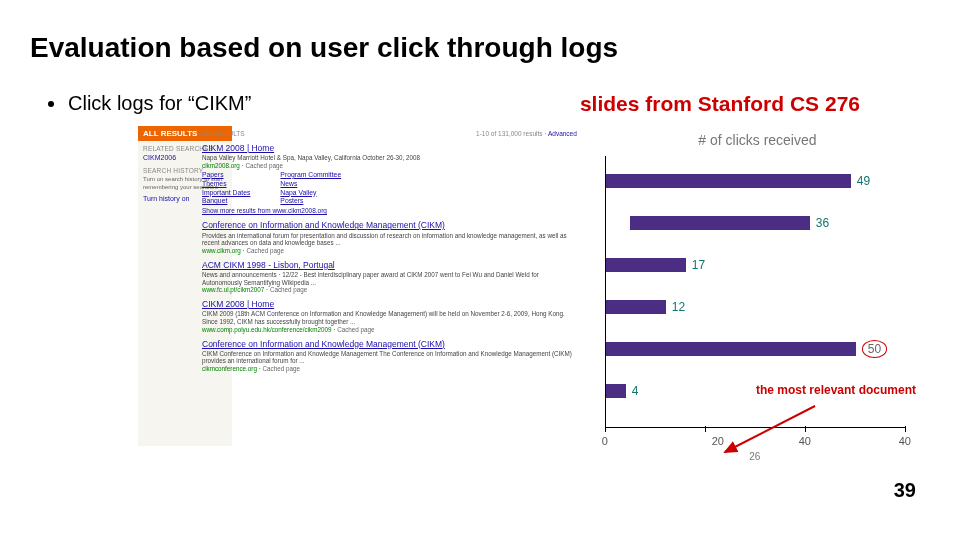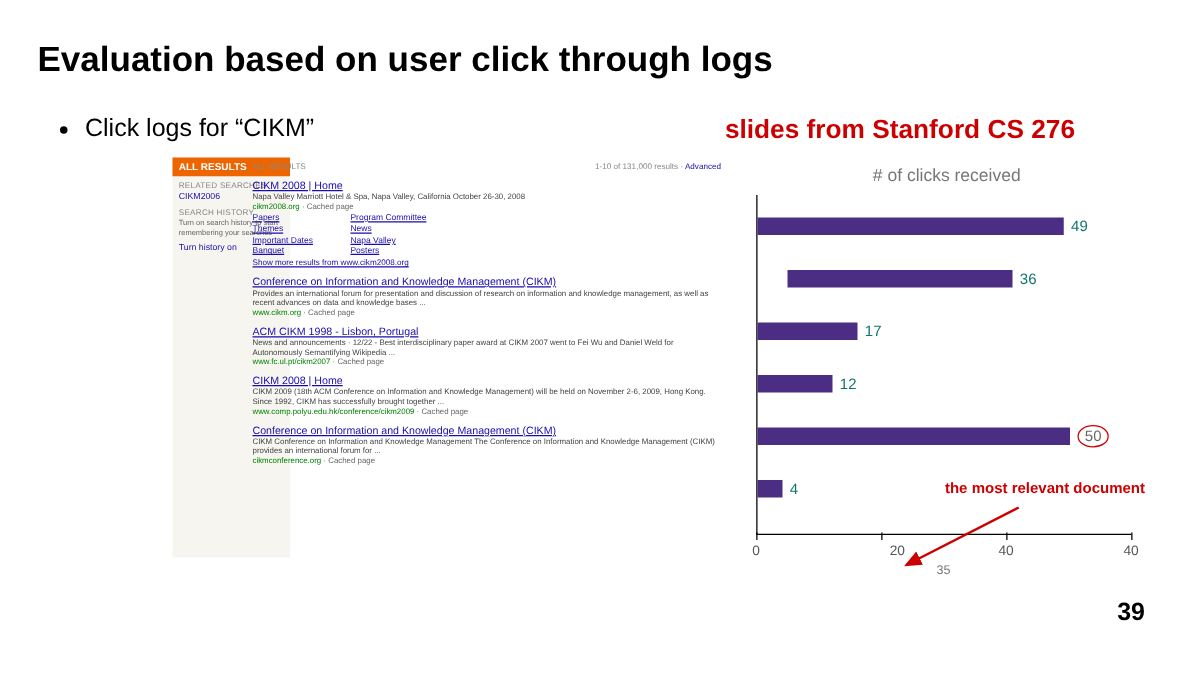--- a/index.html
+++ b/index.html
@@ -165,21 +165,21 @@
         <div id="ticks">
             <div class="tick" style="left: 0px;"></div>
             <div class="ticklbl" style="left: 0px;">0</div>
             <div class="tick" style="left: 100px;"></div>
             <div class="ticklbl" style="left: 113px;">20</div>
             <div class="tick" style="left: 200px;"></div>
             <div class="ticklbl" style="left: 200px;">40</div>
             <div class="tick" style="left: 300px;"></div>
             <div class="ticklbl" style="left: 300px;">40</div>
           </div>
-        <div class="xfoot">35</div>
+        <div class="xfoot">26</div>
       </div>
     </div>
   </div>
 
   <div class="note">the most relevant document</div>
   <svg class="arrow-svg" width="110" height="60">
     <defs>
         <marker id="ah" markerWidth="8" markerHeight="8" refX="6" refY="3" orient="auto">
           <path d="M0,0 L7,3 L0,6 Z" fill="#cc0000"></path>
         </marker>

